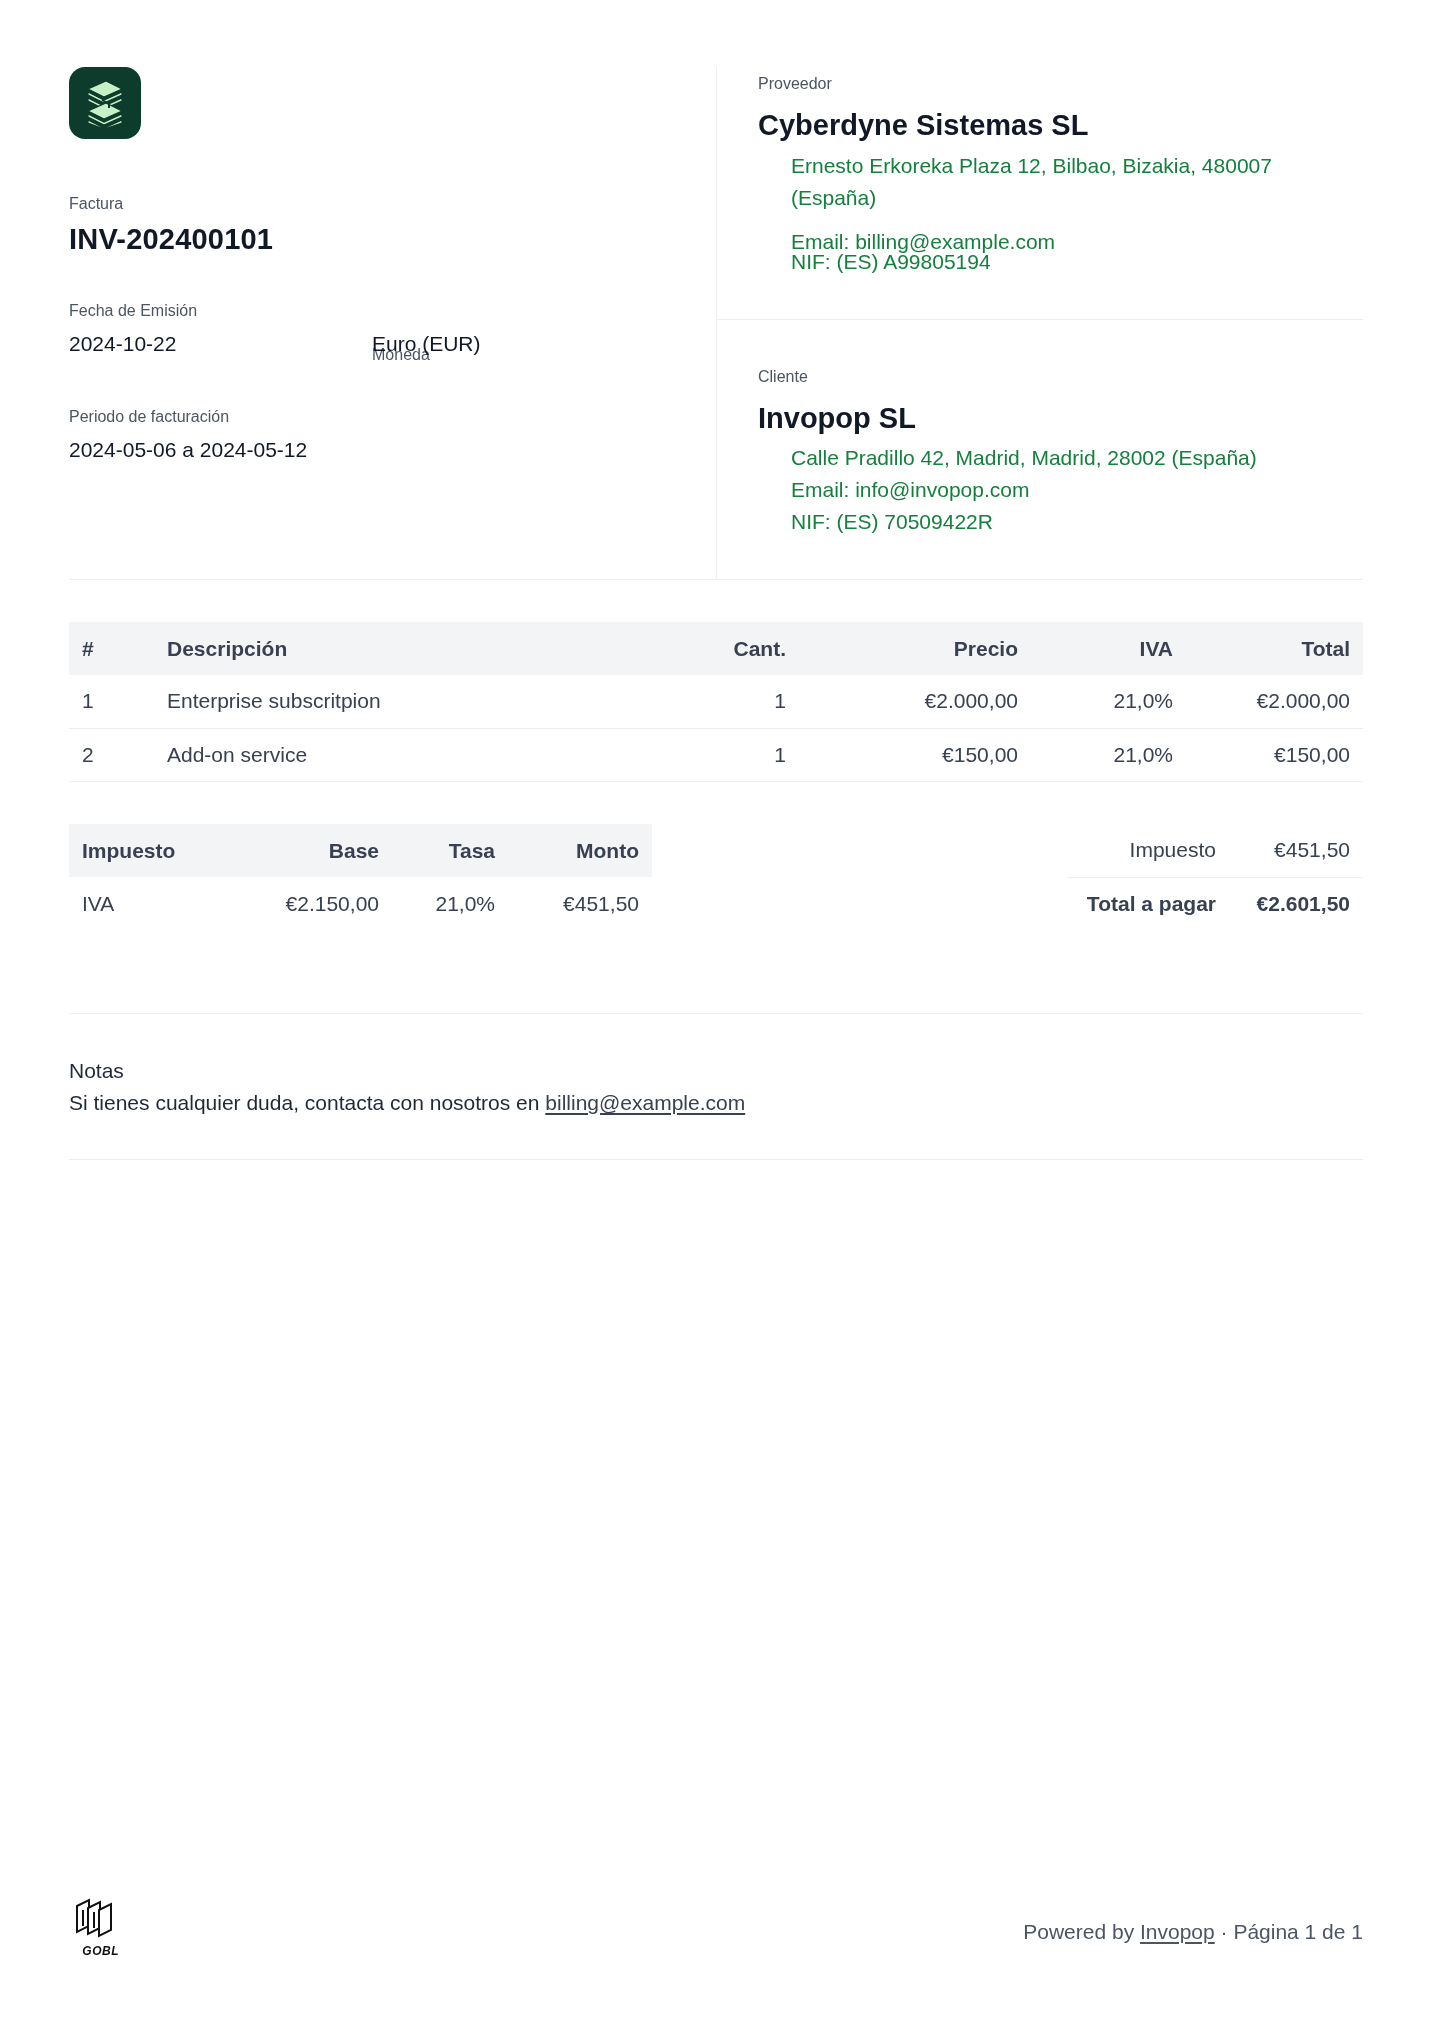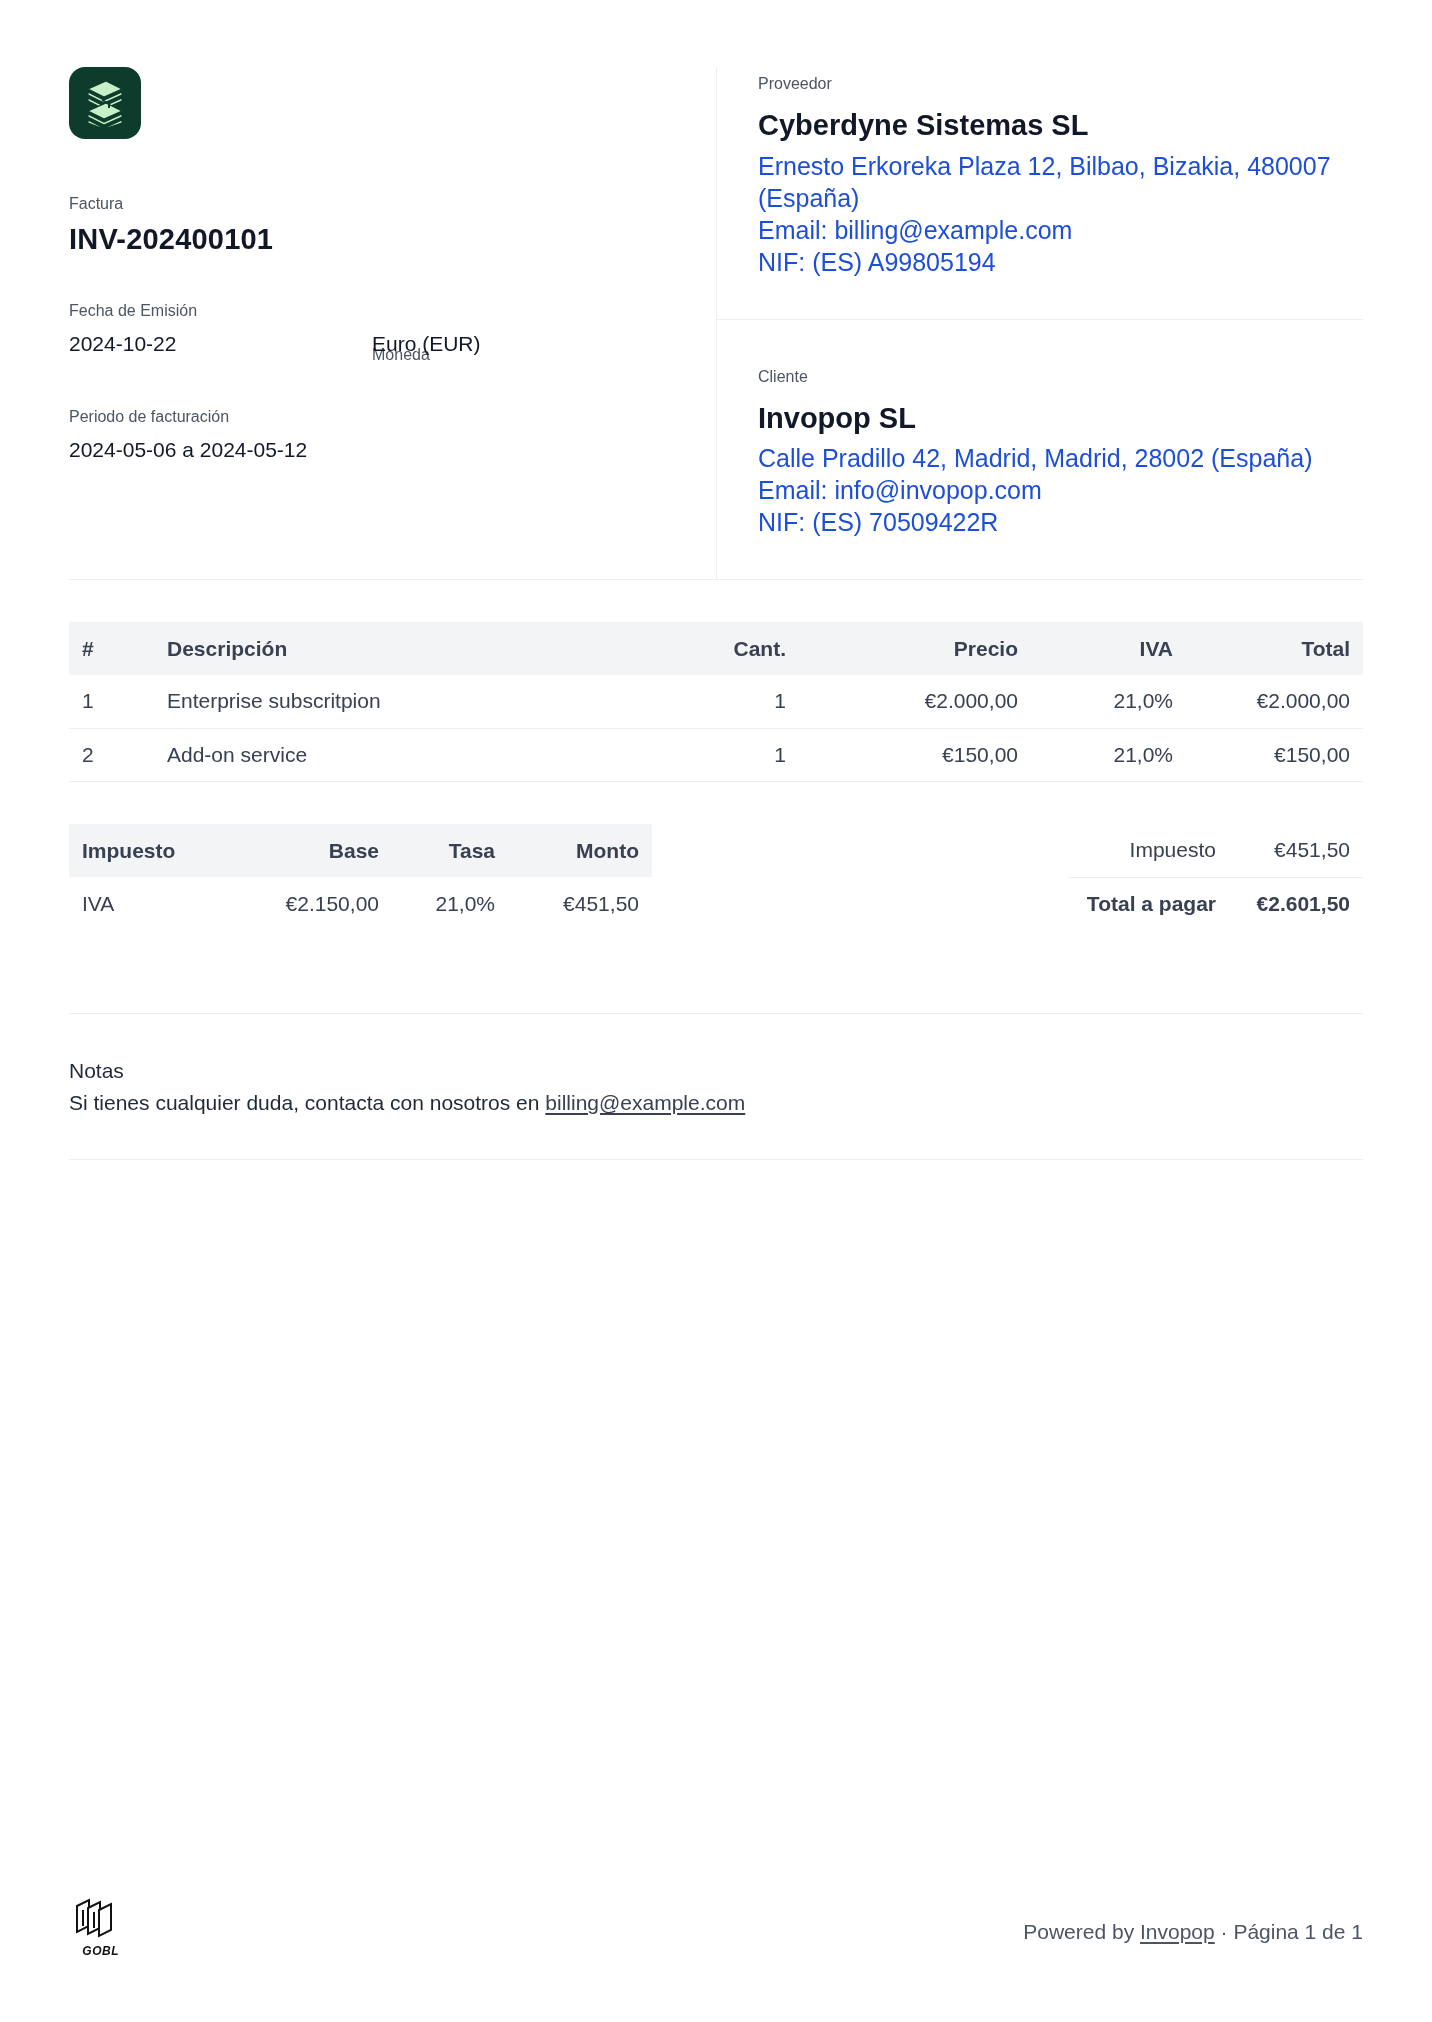--- a/index.html
+++ b/index.html
@@ -2,21 +2,21 @@
 <html><head>
 <meta charset="utf-8">
 <style>
   * { box-sizing: border-box; margin: 0; padding: 0; }
   html, body { width: 1432px; height: 2022px; background: #ffffff; overflow: hidden; }
   body { position: relative; font-family: "Liberation Sans", "DejaVu Sans", sans-serif; color: #111827; }
 
   .abs { position: absolute; }
   .label { font-size: 16px; color: #4b5563; line-height: 28px; white-space: nowrap; }
   .value { font-size: 21px; color: #111827; line-height: 28px; white-space: nowrap; }
-  .muted { font-size: 25px; color: #1d4ed8; line-height: 32px; white-space: nowrap; }
+  .muted { font-size: 21px; color: #15803d; line-height: 32px; white-space: nowrap; margin-left: 33px; }
 
   
   .logo { left: 69px; top: 67px; width: 72px; height: 72px; border-radius: 16px; background: #0d3b2c; overflow: hidden; }
 
   .inv-number { font-size: 29px; font-weight: bold; color: #111827; line-height: 36px; letter-spacing: 0.2px; }
   .party-name { font-size: 29px; font-weight: bold; color: #111827; line-height: 36px; }
 
   .vdivider { left: 716px; top: 67px; width: 1px; height: 512px; background: #eceef1; }
   .hline { height: 1px; background: #eceef1; }
 
@@ -75,21 +75,21 @@
 
 <div class="abs label" style="left:69px; top:403px;">Periodo de facturación</div>
 <div class="abs value" style="left:69px; top:436px;">2024-05-06 a 2024-05-12</div>
 
 <div class="abs vdivider"></div>
 
 <div class="abs label" style="left:758px; top:70px;">Proveedor</div>
 <div class="abs party-name" style="left:758px; top:107px;">Cyberdyne Sistemas SL</div>
 <div class="abs muted" style="left:758px; top:150px;">Ernesto Erkoreka Plaza 12, Bilbao, Bizakia, 480007</div>
 <div class="abs muted" style="left:758px; top:182px;">(España)</div>
-<div class="abs muted" style="left:758px; top:214px;">Email: billing@example.com</div>
+<div class="abs muted" style="left:758px; top:226px;">Email: billing@example.com</div>
 <div class="abs muted" style="left:758px; top:246px;">NIF: (ES) A99805194</div>
 
 <div class="abs hline" style="left:716px; top:319px; width:647px;"></div>
 
 <div class="abs label" style="left:758px; top:363px;">Cliente</div>
 <div class="abs party-name" style="left:758px; top:400px;">Invopop SL</div>
 <div class="abs muted" style="left:758px; top:442px;">Calle Pradillo 42, Madrid, Madrid, 28002 (España)</div>
 <div class="abs muted" style="left:758px; top:474px;">Email: info@invopop.com</div>
 <div class="abs muted" style="left:758px; top:506px;">NIF: (ES) 70509422R</div>
 

